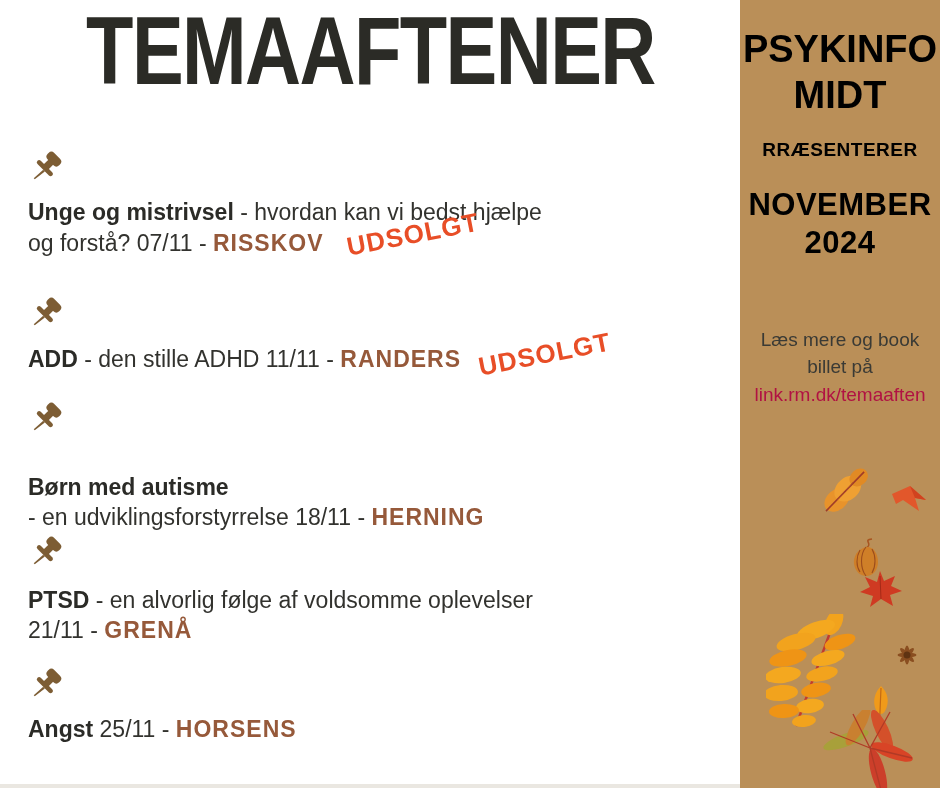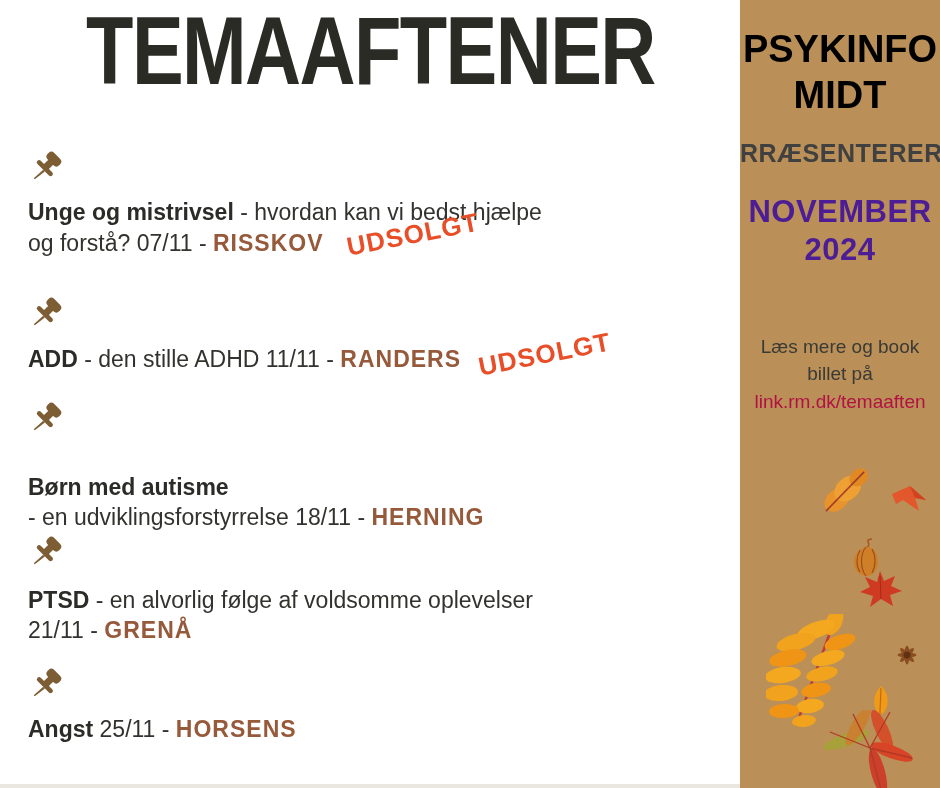--- a/index.html
+++ b/index.html
@@ -33,22 +33,22 @@
   .ev1 { top:150px; }
   .ev2 { top:296px; }
   .ev3 { top:401px;gap:36px; }
   .ev4 { top:535px;gap:15px; }
   .ev5 { top:667px; }
 
   
   .sidebar { position:absolute; left:740px; top:0; width:200px; height:788px;
              background:#BA8F58; text-align:center; overflow:hidden; }
   .brand { margin-top:26px; font-size:38px; line-height:46px; font-weight:bold; color:#000000; }
-  .presents { margin-top:21px; font-size:25px; font-weight:bold; letter-spacing:0.5px; color:#404040; }
-  .month { margin-top:25px; font-size:31px; line-height:38px; font-weight:bold; color:#4c1d95; letter-spacing:0.5px; }
+  .presents { margin-top:21px; font-size:19px; font-weight:bold; letter-spacing:0.5px; color:#000000; }
+  .month { margin-top:25px; font-size:31px; line-height:38px; font-weight:bold; color:#000000; letter-spacing:0.5px; }
   .booking { margin-top:64px; font-size:19px; line-height:27px; color:#3A3A35; }
   .booking-link { display:block; font-size:19px; line-height:29px; color:#B11243; text-decoration:none; white-space:nowrap; }
 
   .leaf { position:absolute; }
   .leaf-oak      { left:76px;  top:466px; }
   .leaf-frag     { left:150px; top:484px; }
   .leaf-physalis { left:108px; top:538px; }
   .leaf-maple    { left:118px; top:570px; }
   .leaf-rowan    { left:26px;  top:614px; }
   .leaf-anise    { left:148px; top:638px; }

